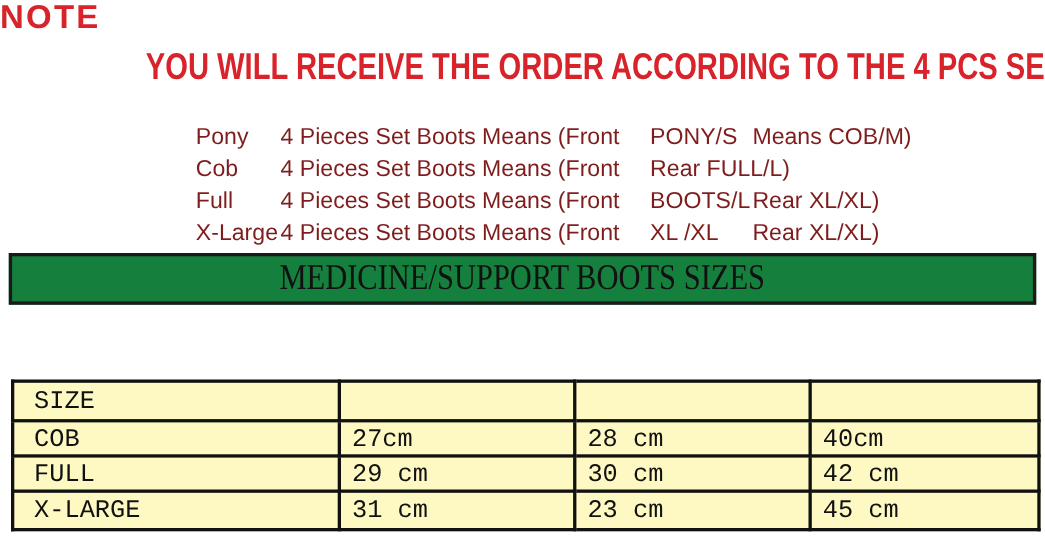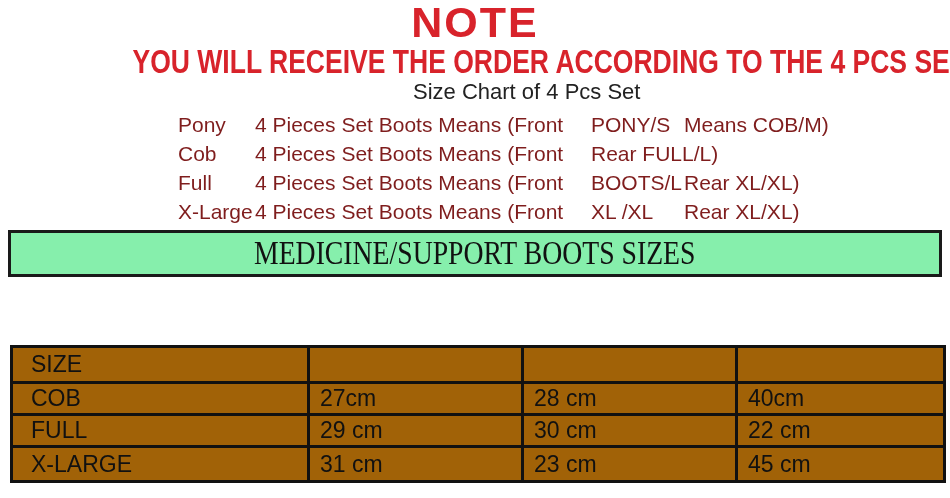--- a/index.html
+++ b/index.html
@@ -11,22 +11,21 @@
     overflow: hidden;
     font-family: "Liberation Sans", sans-serif;
     color: #1c1c1c;
   }
 
   
   .note-title {
     position: absolute;
     top: 1px; left: 0;
     width: 100%;
-    text-align: center;
-    font-size: 43px;
+    font-size: 30px;
     font-weight: bold;
     letter-spacing: 2px;
     line-height: 1.0;
     color: #d8232b;
     white-space: nowrap;
   }
   .note-subtitle {
     position: absolute;
     top: 44px; left: 0;
     width: 100%;
@@ -69,44 +68,44 @@
 
   
   .banner {
     position: absolute;
     top: 230px; left: 8px;
     width: 928px; height: 41px;
     border: 3px solid #1a1a1a;
     display: flex;
     align-items: center;
     justify-content: center;
-    background: #86efac;
+    background: #15803d;
   }
   .banner .squeeze {
     display: inline-block;
     font-family: "Liberation Serif", serif;
     font-size: 33px;
     line-height: 1.0;
     color: #111111;
     transform: scaleX(0.84);
     transform-origin: 50% 50%;
     white-space: nowrap;
   }
 
   
   table.sizes {
     position: absolute;
     top: 345px; left: 10px;
     width: 933px;
     border-collapse: collapse;
     table-layout: fixed;
-    font-family: Liberation Sans, sans-serif;
+    font-family: Liberation Mono, monospace;
     font-size: 23px;
     color: #111111;
-    background: #a16207;
+    background: #fef9c3;
   }
   table.sizes td {
     border: 3px solid #111111;
     padding: 0 0 0 10px;
     vertical-align: middle;
     white-space: nowrap;
     overflow: hidden;
   }
   table.sizes td.c0 { padding-left: 18px; }
   table.sizes tr.hdr td { height: 33px; }
@@ -118,21 +117,20 @@
 <body>
 
 <div class="page">
 
   <div class="note-title">NOTE</div>
 
   <div class="note-subtitle">
     <span class="squeeze">YOU WILL RECEIVE THE ORDER ACCORDING TO THE 4 PCS SET BELOW</span>
   </div>
 
-  <div class="set-heading">Size Chart of 4 Pcs Set</div>
 
   <div class="set-lines">
     <div class="set-row">
       <span class="set-label">Pony</span>
       <span class="set-desc">4 Pieces Set Boots Means (Front</span>
       <span class="set-front">PONY/S</span>
       <span class="set-rear">Means COB/M)</span>
     </div>
     <div class="set-row">
       <span class="set-label">Cob</span>
@@ -174,21 +172,21 @@
       <tr class="r1">
         <td class="c0">COB</td>
         <td>27cm</td>
         <td>28 cm</td>
         <td>40cm</td>
       </tr>
       <tr class="r2">
         <td class="c0">FULL</td>
         <td>29 cm</td>
         <td>30 cm</td>
-        <td>22 cm</td>
+        <td>42 cm</td>
       </tr>
       <tr class="r3">
         <td class="c0">X-LARGE</td>
         <td>31 cm</td>
         <td>23 cm</td>
         <td>45 cm</td>
       </tr>
     </tbody>
   </table>
 

